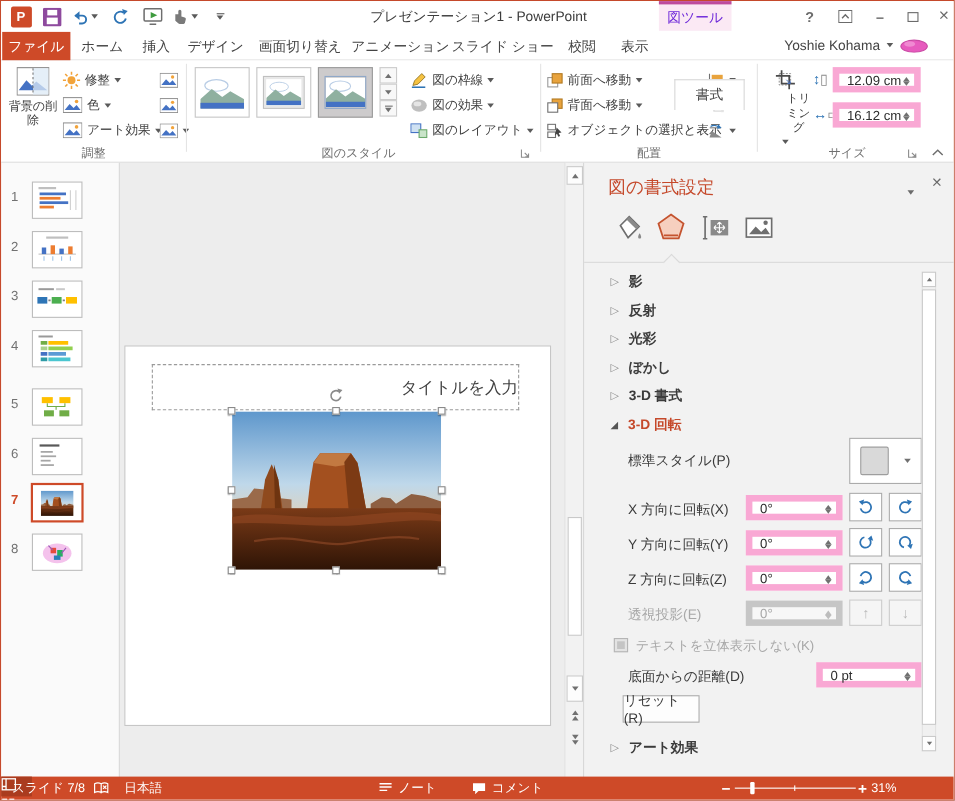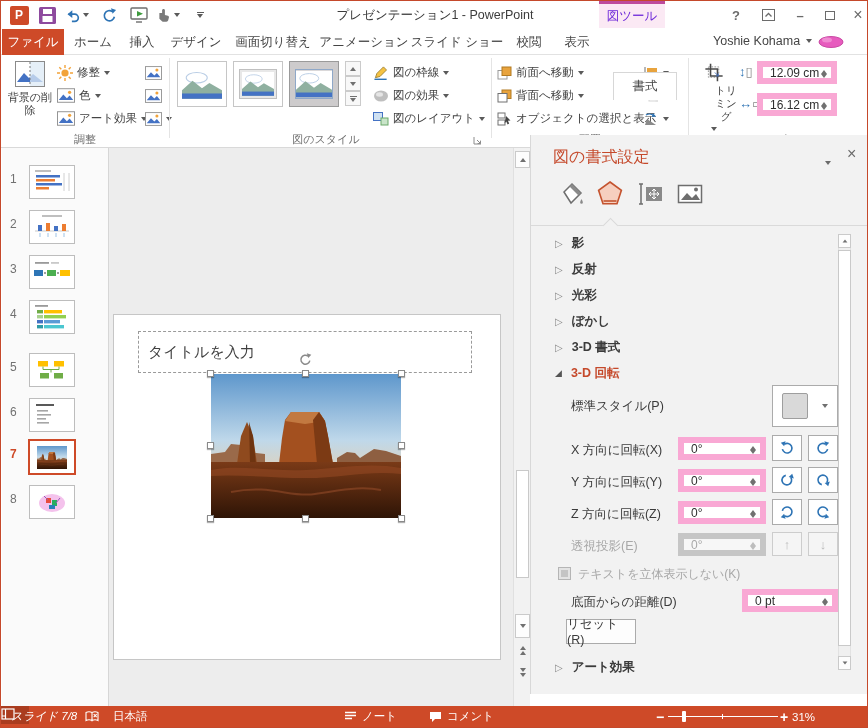--- a/index.html
+++ b/index.html
@@ -22,21 +22,21 @@
 .dd{width:0;height:0;border-left:3.5px solid transparent;border-right:3.5px solid transparent;border-top:4px solid #5A5A5A;display:inline-block;}
 .bigbtn{position:absolute;top:4px;width:46px;height:72px;display:flex;flex-direction:column;align-items:center;font-size:11px;color:#3E3E3E;text-align:center;line-height:13px;}
 
 .spin{position:absolute;background:#fff;border:6px solid #f9a8d4;font-size:12px;color:#2E2E2E;display:flex;align-items:center;padding:0 16px 0 7px;white-space:nowrap;text-align:right;}
 .spin .ar{position:absolute;right:2px;top:3px;bottom:3px;width:11px;display:flex;flex-direction:column;justify-content:space-between;align-items:center;}
 .tu{width:0;height:0;border-left:3px solid transparent;border-right:3px solid transparent;border-bottom:4px solid #707070;display:inline-block;}
 .tdn{width:0;height:0;border-left:3px solid transparent;border-right:3px solid transparent;border-top:4px solid #707070;display:inline-block;}
 .rbtn{position:absolute;width:30px;height:26px;background:#fff;border:1px solid #ABABAB;display:flex;align-items:center;justify-content:center;color:#2E74B5;}
 .gbtn{position:absolute;width:30px;height:24px;background:#F5F5F5;border:1px solid #CDCDCD;display:flex;align-items:center;justify-content:center;color:#B9B9B9;font-weight:bold;font-size:13px;}
 
-.pane{position:absolute;left:529px;top:134px;width:338px;height:559px;background:#F2F2F2;border-left:1px solid #D8D8D8;}
+.pane{position:absolute;left:529px;top:147px;width:338px;height:559px;background:#F2F2F2;border-left:1px solid #D8D8D8;}
 .sect{position:absolute;left:24px;height:24px;display:flex;align-items:center;gap:9px;font-size:12.5px;font-weight:bold;color:#3B3B3B;}
 .sect .tri{font-size:10px;color:#8a8a8a;font-weight:normal;}
 .plabel{position:absolute;font-size:12.5px;color:#3B3B3B;white-space:nowrap;}
 
 .hdl{position:absolute;width:7px;height:7px;background:#fff;border:1px solid #8A8A8A;box-shadow:0 1px 1px rgba(0,0,0,.3);}
 .thumb{position:absolute;left:27px;width:46px;height:34px;background:#fff;border:1px solid #BDBDBD;}
 .tnum{position:absolute;left:8px;font-size:12px;color:#717171;}
 .galbtn{position:absolute;left:344px;width:16px;height:15px;background:#F8F8F8;border:1px solid #CBCBCB;display:flex;align-items:center;justify-content:center;}
 .stylbox{position:absolute;top:6px;width:50px;height:46px;background:#fff;border:1px solid #C6C6C6;display:flex;align-items:center;justify-content:center;}
 
@@ -462,21 +462,21 @@
           <rect x="16" y="12" width="5" height="5" fill="#E74C3C"></rect>
           <rect x="22" y="14" width="5" height="6" fill="#27AE60"></rect>
           <rect x="19" y="19" width="6" height="4" fill="#2980B9"></rect>
           <path d="M14 10l4 4M30 12l-4 5" stroke="#9B59B6"></path>
         </svg>
   </div>
 </div>
 
 <div class="abs" style="left:108px;top:147px;width:404px;height:559px;background:#EDEDED;">
   <div class="abs" style="left:4px;top:166px;width:388px;height:346px;background:#fff;border:1px solid #C6C6C6;">
-    <div class="abs" style="left:24px;top:16px;width:334px;height:42px;border:1px dashed #9A9A9A;display:flex;align-items:center;padding-left:9px;">
+    <div class="abs" style="left:24px;top:16px;width:334px;height:42px;border:1px dashed #9A9A9A;display:flex;align-items:center;padding-left:9px;justify-content:flex-end;">
       <span style="font-size:15px;color:#3F3F3F;">タイトルを入力</span>
     </div>
     <div class="abs" style="left:97px;top:59px;width:190px;height:144px;">
       <svg width="190" height="144">
             <use href="#sym-photo"></use>
           </svg>
       <span class="hdl" style="left:-4px;top:-4px;"></span>
       <span class="hdl" style="left:calc(50% - 4px);top:-4px;"></span>
       <span class="hdl" style="right:-4px;top:-4px;"></span>
       <span class="hdl" style="left:-4px;top:calc(50% - 4px);"></span>
@@ -671,21 +671,21 @@
   <div class="sbb" style="left:307px;top:99px;width:13px;height:14px;">
         <span class="tu" style="transform:scale(.8);"></span>
       </div>
   <div class="abs" style="left:307px;top:115px;width:13px;height:396px;background:#fff;border:1px solid #C9C9C9;"></div>
   <div class="sbb" style="left:307px;top:521px;width:13px;height:14px;">
         <span class="tdn" style="transform:scale(.8);"></span>
       </div>
 </div>
 
 <div class="sbar">
-  <div class="st" style="left:10px;font-style:italic;">
+  <div class="st" style="left:10px;">
         <span>スライド 7/8</span>
       </div>
   <div class="st" style="left:84px;">
     <svg width="14" height="13" viewBox="0 0 14 13">
           <path d="M1 2.5c2-1 4-1 6 0v8c-2-1-4-1-6 0zM13 2.5c-2-1-4-1-6 0v8c2-1 4-1 6 0z" fill="none" stroke="#fff" stroke-width="1.1"></path>
           <path d="M8.7 4.2l3 3m0-3l-3 3" stroke="#fff" stroke-width="1.1"></path>
         </svg>
   </div>
   <div class="st" style="left:112px;">
         <span>日本語</span>

